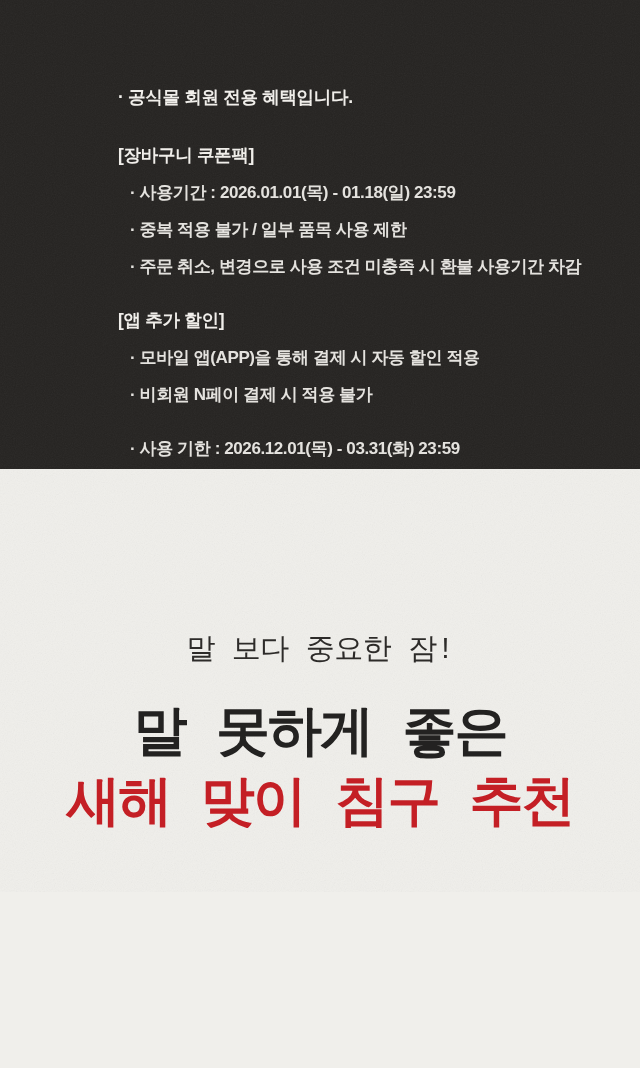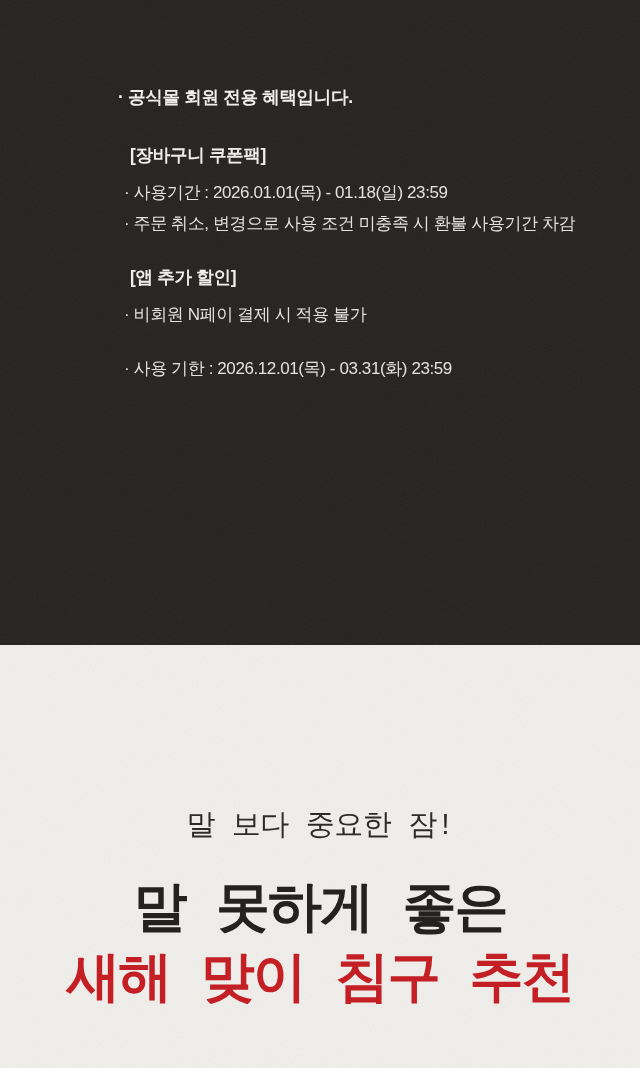--- a/index.html
+++ b/index.html
@@ -22,49 +22,49 @@
     width: 640px;
     height: 1068px;
     overflow: hidden;
     background: var(--light-bg);
   }
 
   
   .terms-section {
     position: relative;
     width: 640px;
-    height: 645px;
+    height: 469px;
     background: var(--dark-bg);
     color: var(--terms-text);
     padding: 85px 40px 0 118px;
   }
   .terms-content { position: relative; z-index: 2; }
   .terms-intro {
     margin: 0 0 33px 0;
     font-size: 17.5px;
     line-height: 25px;
     font-weight: 700;
     color: var(--terms-bold);
     letter-spacing: -0.3px;
   }
   .term-group { margin: 0 0 29px 0; }
   .term-group:last-child { margin-bottom: 0; }
   .group-title {
-    margin: 12px;
+    margin: 0;
     font-size: 17.5px;
     line-height: 25px;
     font-weight: 700;
     color: var(--terms-bold);
     letter-spacing: -0.3px;
   }
   .term-line {
-    margin: 6px;
+    margin: 12px;
     font-size: 17px;
     line-height: 25px;
-    font-weight: 400;
+    font-weight: 700;
     color: var(--terms-text);
     letter-spacing: -0.4px;
   }
 
   
   .promo-section {
     position: relative;
     width: 640px;
     height: 423px;
     background: var(--light-bg);
@@ -116,25 +116,27 @@
           <feColorMatrix type="saturate" values="0"></feColorMatrix>
         </filter>
       <rect width="100%" height="100%" filter="url(#noiseDark)"></rect>
     </svg>
     <div class="terms-content">
       <p class="terms-intro">· 공식몰 회원 전용 혜택입니다.</p>
 
       <div class="term-group">
         <h3 class="group-title">[장바구니 쿠폰팩]</h3>
         <p class="term-line">· 사용기간 : 2026.01.01(목) - 01.18(일) 23:59</p>
+        <p class="term-line">· 중복 적용 불가 / 일부 품목 사용 제한</p>
         <p class="term-line">· 주문 취소, 변경으로 사용 조건 미충족 시 환불 사용기간 차감</p>
       </div>
 
       <div class="term-group">
         <h3 class="group-title">[앱 추가 할인]</h3>
+        <p class="term-line">· 모바일 앱(APP)을 통해 결제 시 자동 할인 적용</p>
         <p class="term-line">· 비회원 N페이 결제 시 적용 불가</p>
       </div>
 
       <div class="term-group">
         <p class="term-line">· 사용 기한 : 2026.12.01(목) - 03.31(화) 23:59</p>
       </div>
     </div>
   </section>
 
   <section class="promo-section">

